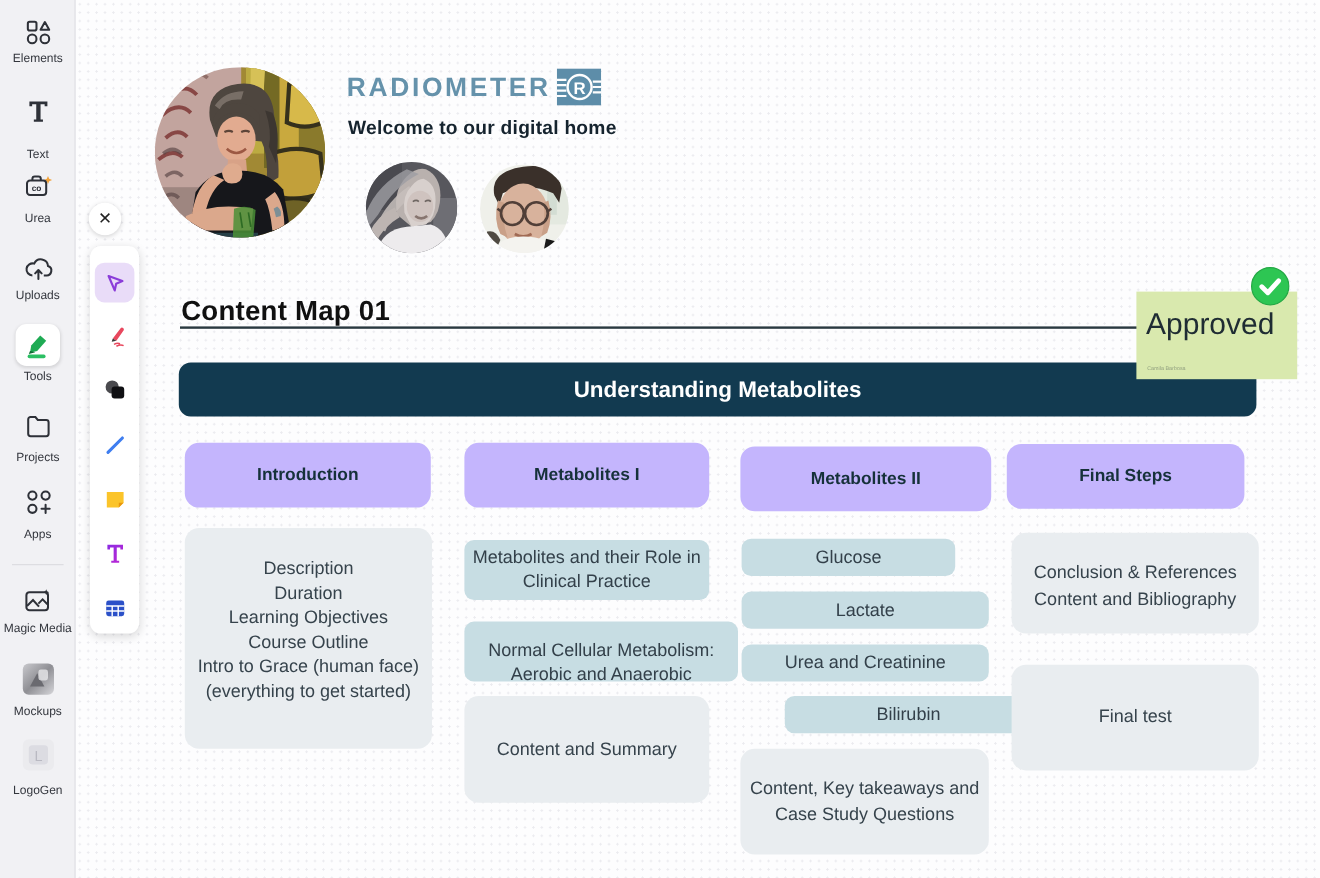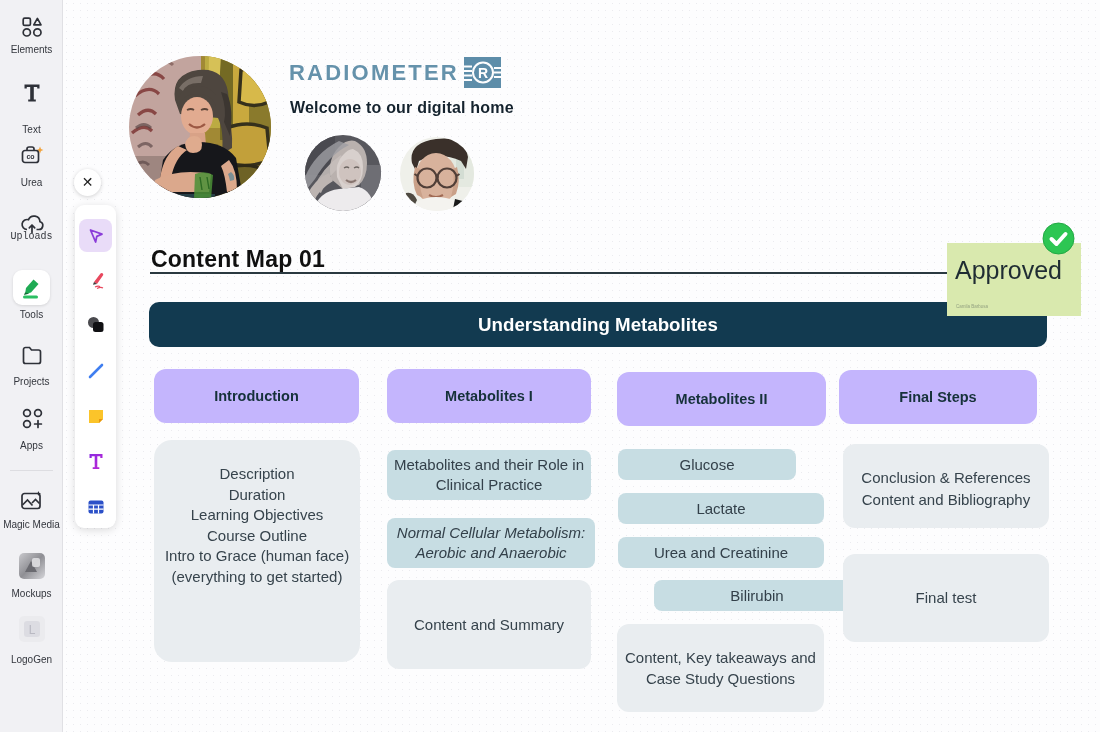--- a/index.html
+++ b/index.html
@@ -91,21 +91,21 @@
     </svg>
   </div>
   <div class="nlabel" style="top:177px;">Urea</div>
 
   <div class="nav" style="top:212px;">
     <svg width="26" height="26" viewBox="0 0 26 26" fill="none" stroke="#2e3138" stroke-width="1.7">
       <path d="M8 17.5 a5 5 0 1 1 1.5 -9.8 a6 6 0 0 1 11.5 2 a4 4 0 0 1 -1.5 7.8 h-2"></path>
       <path d="M13 20.5 v-7 M10.3 15.8 L13 13 l2.7 2.8" stroke-linejoin="round" stroke-linecap="round"></path>
     </svg>
   </div>
-  <div class="nlabel" style="top:231px;font-family:Liberation Mono, monospace;">Uploads</div>
+  <div class="nlabel" style="top:241px;">Uploads</div>
 
   <div class="nav" style="top:270px;">
     <div style="width:37px;height:35px;background:#ffffff;border-radius:9px;margin:0 auto;box-shadow:0 1px 3px rgba(0,0,0,.12);display:flex;align-items:center;justify-content:center;">
       <svg width="25" height="25" viewBox="0 0 25 25">
         <path d="M14.5 4.5 l5 4.5 -7.5 8.5 -6 1.5 1 -6 Z" fill="#1fab54"></path>
         <path d="M6 17.5 l4.5 1 -5.5 1.5 Z" fill="#0f6b33"></path>
         <rect x="4" y="20.5" width="15" height="3" rx="1.5" fill="#2bbf63"></rect>
       </svg>
     </div>
   </div>
@@ -343,26 +343,26 @@
   </svg>
 </div>
 
 <div id="banner">Understanding Metabolites</div>
 
 <div class="gbtn" style="left:154px; top:369px; width:205px; height:54px; line-height:54px;">Introduction</div>
 <div class="gbtn" style="left:387px; top:369px; width:204px; height:54px; line-height:54px;">Metabolites I</div>
 <div class="gbtn" style="left:617px; top:372px; width:209px; height:54px; line-height:54px;">Metabolites II</div>
 <div class="gbtn" style="left:839px; top:370px; width:198px; height:54px; line-height:54px;">Final Steps</div>
 
-<div class="gray" style="left:154px; top:440px; width:206px; height:222px; padding-top:24px;border-radius:18px;">
+<div class="gray" style="left:154px; top:440px; width:206px; height:184px; padding-top:24px;">
   Description<br>Duration<br>Learning Objectives<br>Course Outline<br>Intro to Grace (human face)<br>(everything to get started)
 </div>
 
 <div class="blue" style="left:387px; top:450px; width:204px; height:50px; padding-top:5px;">Metabolites and their Role in<br>Clinical Practice</div>
-<div class="blue" style="left:387px; top:518px; width:208px; height:50px; padding-top:5px;font-style:italic;">Normal Cellular Metabolism:<br>Aerobic and Anaerobic</div>
+<div class="blue" style="left:387px; top:518px; width:228px; height:50px; padding-top:15px;">Normal Cellular Metabolism:<br>Aerobic and Anaerobic</div>
 <div class="gray" style="left:387px; top:580px; width:204px; height:89px; line-height:89px;">Content and Summary</div>
 
 <div class="blue" style="left:618px; top:449px; width:178px; height:31px; line-height:31px;">Glucose</div>
 <div class="blue" style="left:618px; top:493px; width:206px; height:31px; line-height:31px;">Lactate</div>
 <div class="blue" style="left:618px; top:537px; width:206px; height:31px; line-height:31px;">Urea and Creatinine</div>
 <div class="blue" style="left:618px; top:580px; width:206px; height:31px; line-height:31px;margin-left:36px;">Bilirubin</div>
 <div class="gray" style="left:617px; top:624px; width:207px; height:88px; padding-top:24px;">Content, Key takeaways and<br>Case Study Questions</div>
 
 <div class="gray" style="left:843px; top:444px; width:206px; height:84px; padding-top:23px; line-height:21.5px;">Conclusion &amp; References<br>Content and Bibliography</div>
 <div class="gray" style="left:843px; top:544px; width:206px; height:88px; line-height:88px;margin-top:10px;">Final test</div>

